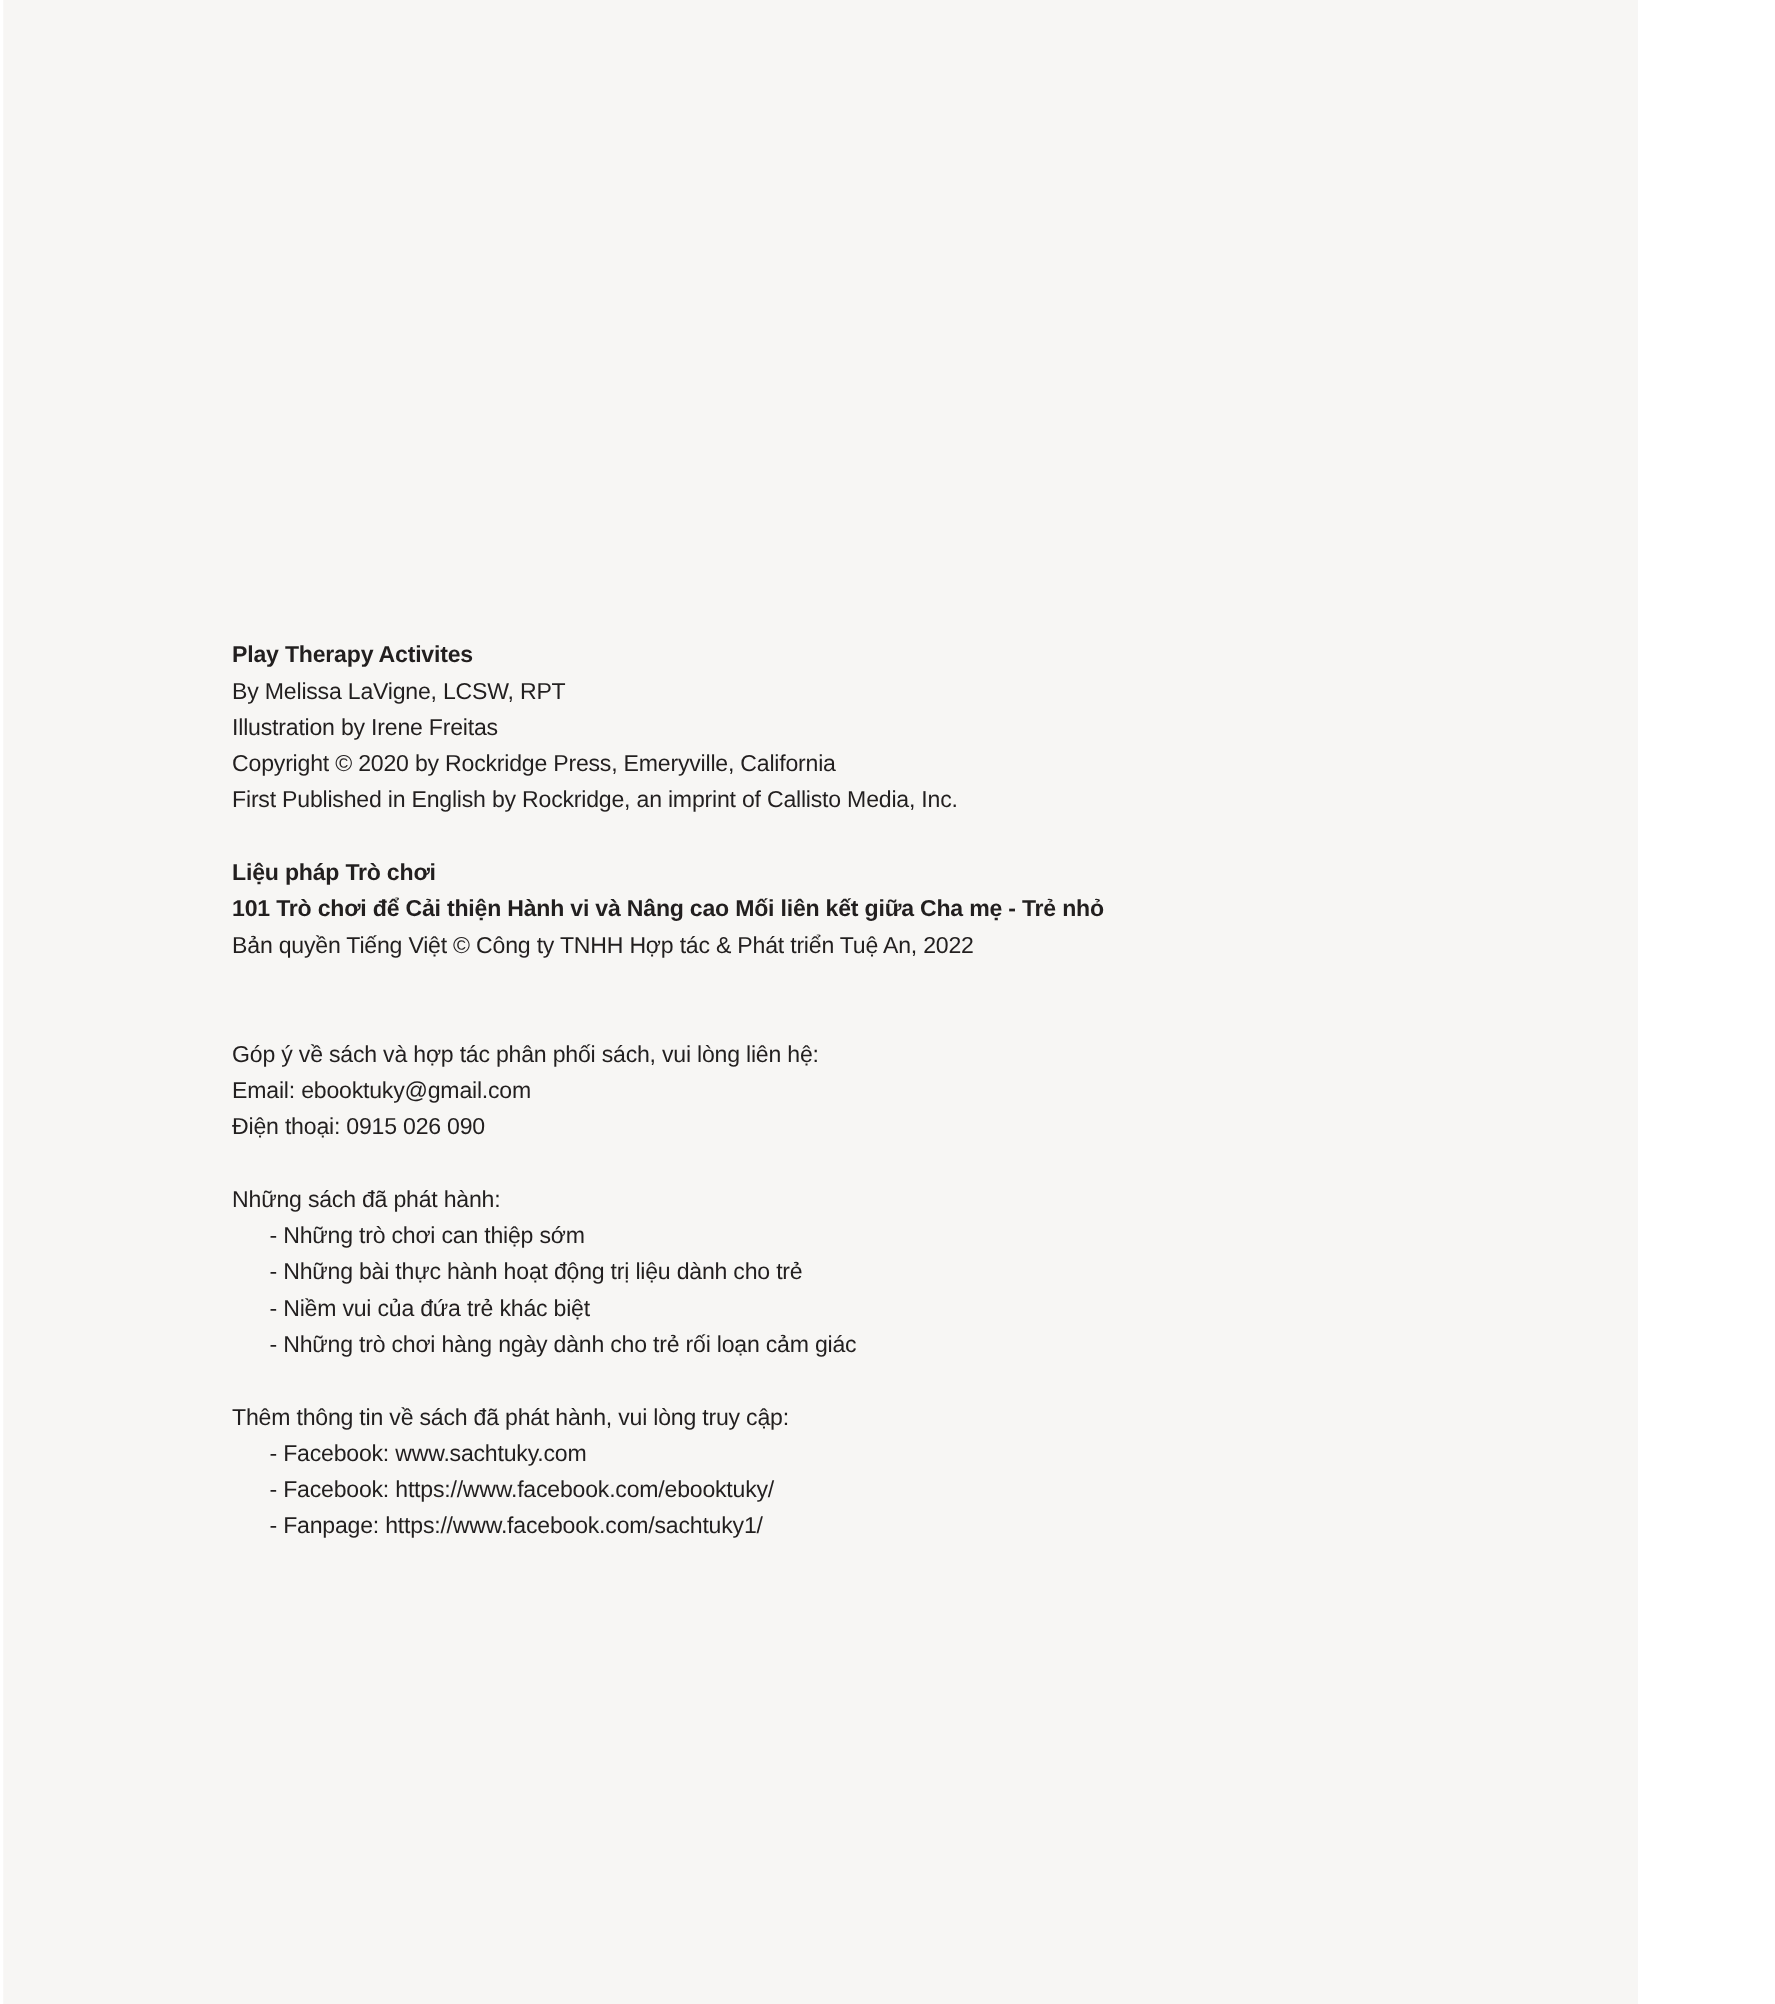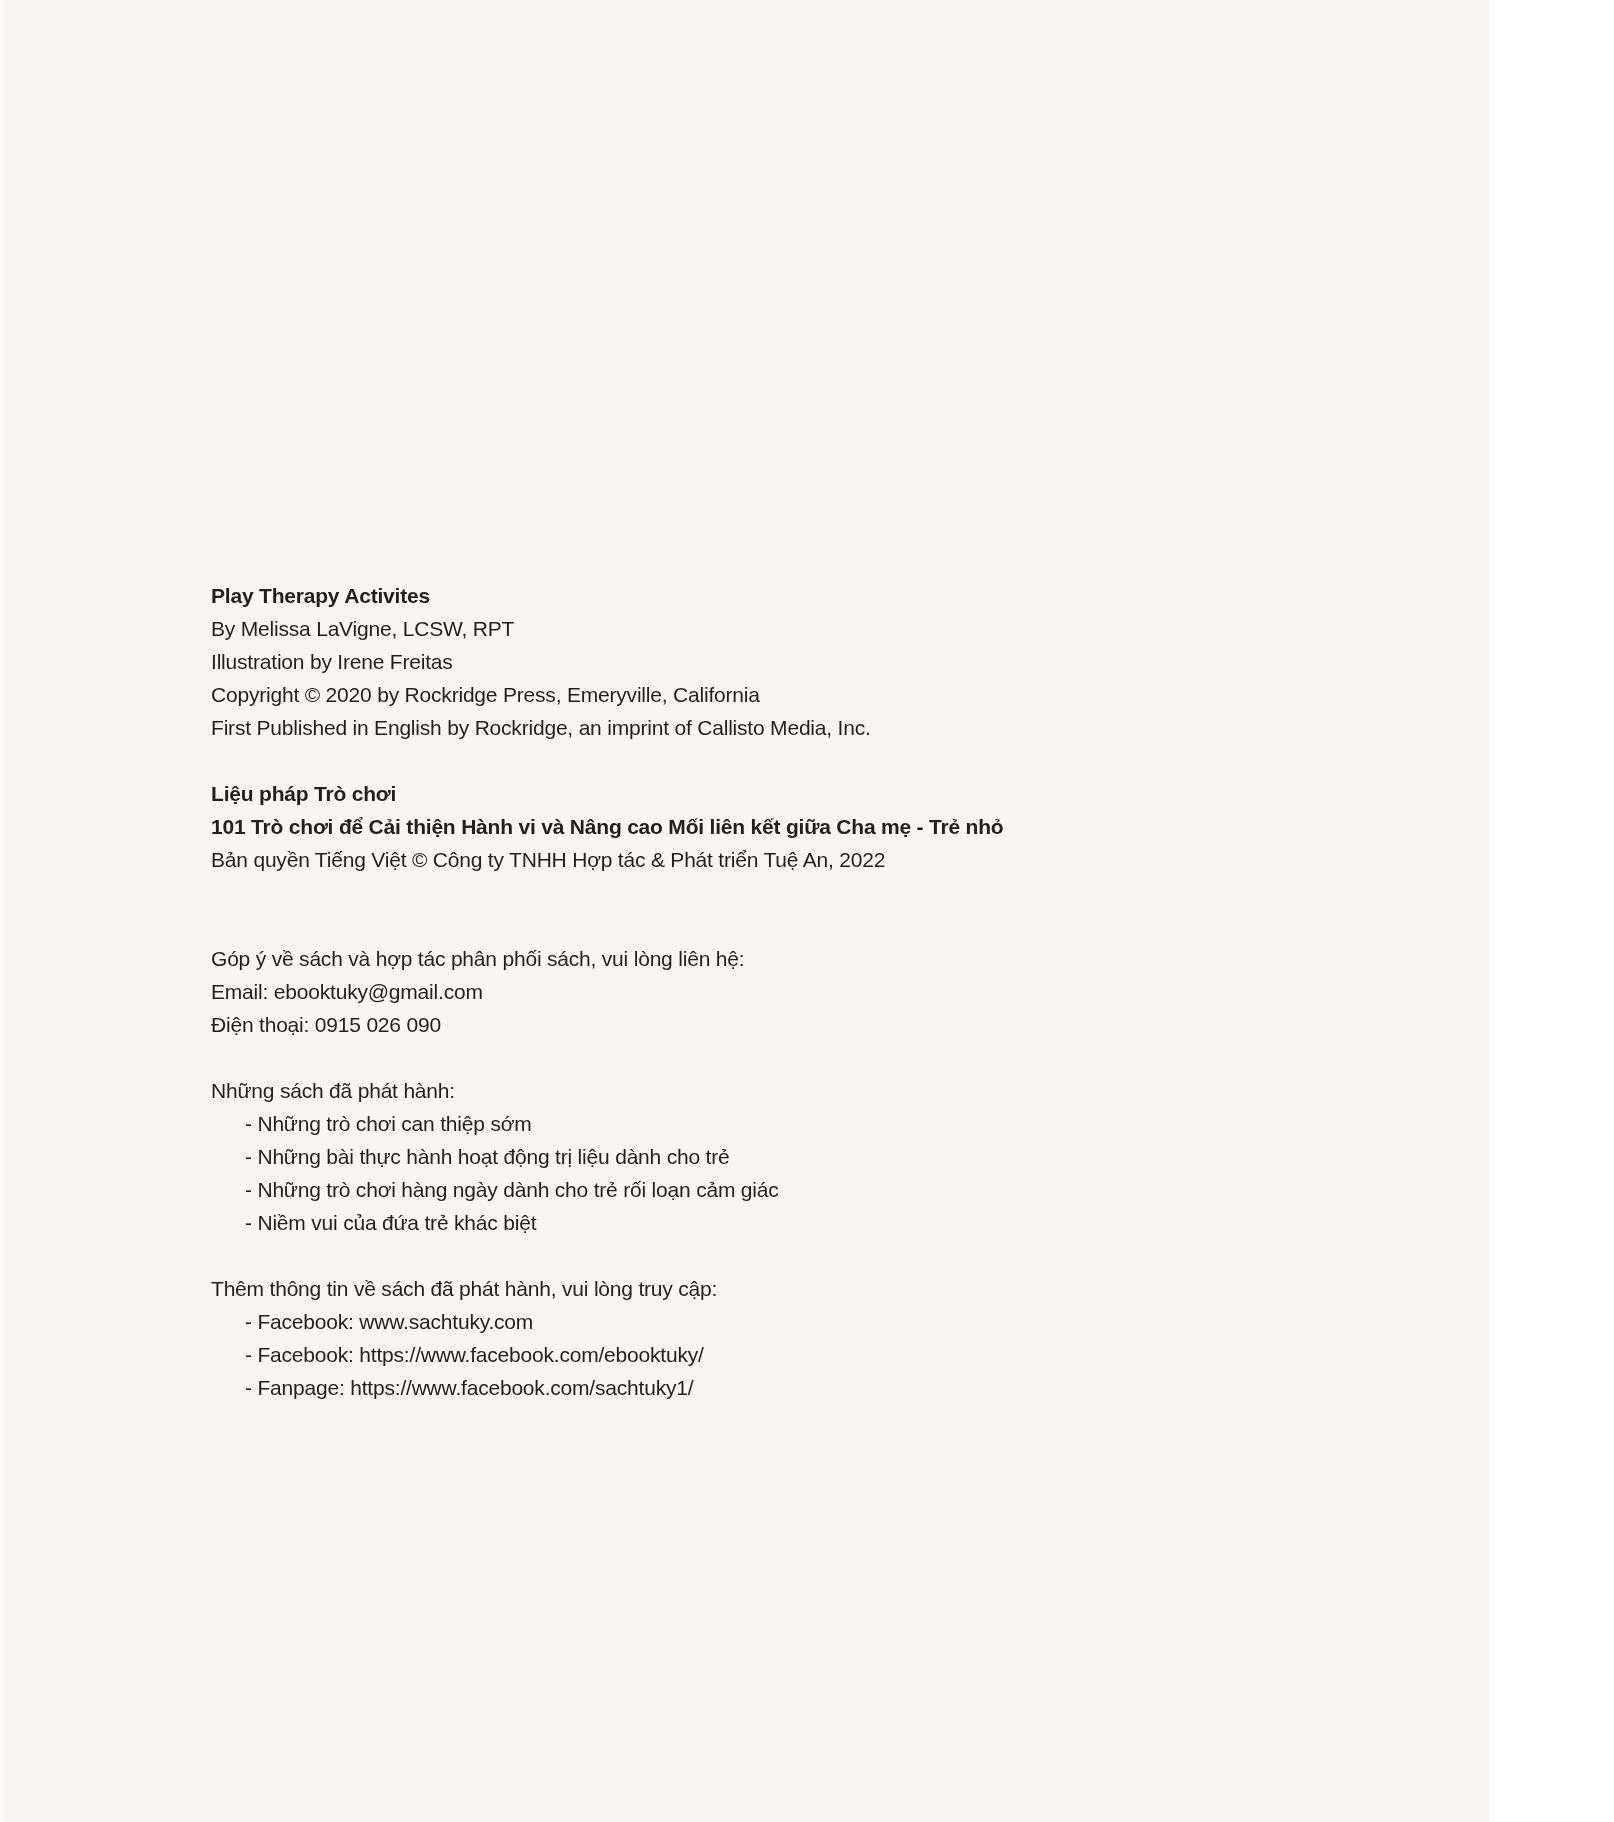--- a/index.html
+++ b/index.html
@@ -74,22 +74,22 @@
       <div class="line">
         <span class="it">Điện thoại:</span>
         <span>0915 026 090</span>
       </div>
 
       <div class="gap"></div>
 
       <div class="line">Những sách đã phát hành:</div>
       <div class="line indent">- Những trò chơi can thiệp sớm</div>
       <div class="line indent">- Những bài thực hành hoạt động trị liệu dành cho trẻ</div>
+      <div class="line indent">- Niềm vui của đứa trẻ khác biệt</div>
       <div class="line indent">- Những trò chơi hàng ngày dành cho trẻ rối loạn cảm giác</div>
-      <div class="line indent">- Niềm vui của đứa trẻ khác biệt</div>
 
       <div class="gap"></div>
 
       <div class="line">Thêm thông tin về sách đã phát hành, vui lòng truy cập:</div>
       <div class="line indent">
         <span>-</span>
         <span class="it">Facebook:</span>
         <span>www.sachtuky.com</span>
       </div>
       <div class="line indent">

